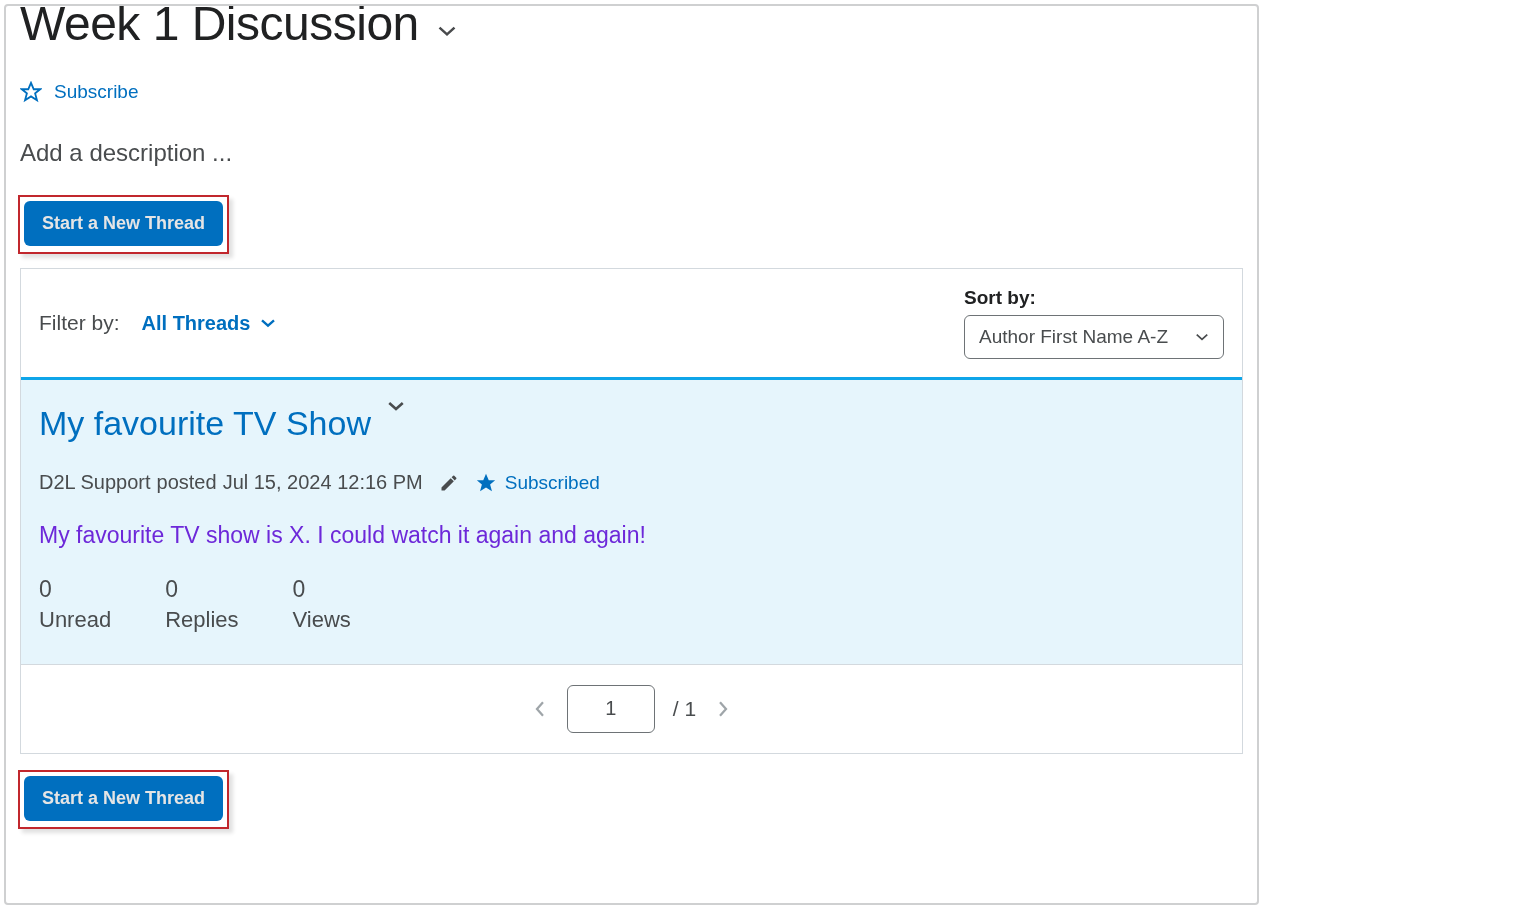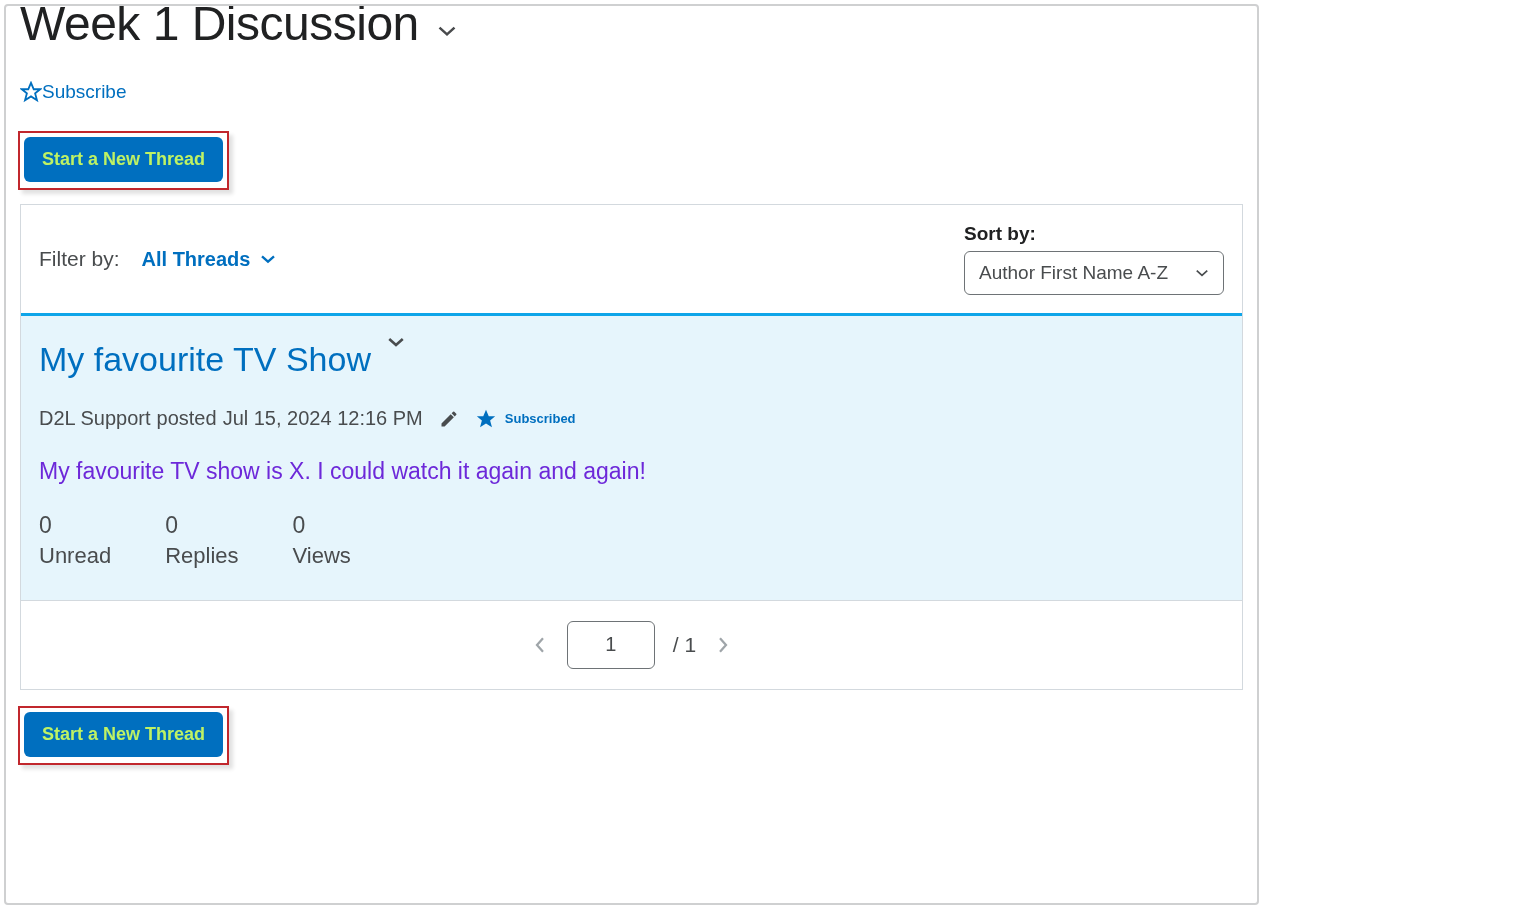--- a/index.html
+++ b/index.html
@@ -38,21 +38,21 @@
   .chev-down {
     width: 20px;
     height: 14px;
     color: #494b4d;
     cursor: pointer;
     margin-top: 14px;
   }
   .subscribe-row {
     display: flex;
     align-items: center;
-    gap: 0;
+    gap: 12px;
     padding: 30px 12px 0 14px;
   }
   .star-icon {
     width: 22px;
     height: 22px;
     color: #006fbf;
     flex-shrink: 0;
   }
   .subscribe-link {
     color: #006fbf;
@@ -67,21 +67,21 @@
   }
   .btn-wrap {
     margin: 28px 0 0 12px;
     display: inline-block;
     border: 2px solid #c1272d;
     padding: 4px 4px 6px 4px;
     box-shadow: 4px 4px 4px rgba(0,0,0,0.12);
   }
   .btn-primary {
     background: #006fbf;
-    color: #bef264;
+    color: #e5e5e5;
     font-size: 18px;
     font-weight: 700;
     border: none;
     border-radius: 6px;
     padding: 12px 18px;
     cursor: pointer;
   }
   .thread-panel {
     margin: 14px 14px 0 14px;
     border: 1px solid #d3d9de;
@@ -189,22 +189,22 @@
   .star-filled {
     width: 22px;
     height: 22px;
     color: #006fbf;
   }
   .subscribed-badge {
     display: flex;
     align-items: center;
     gap: 8px;
     color: #006fbf;
-    font-size: 13px;
-    font-weight: 700;
+    font-size: 19px;
+    font-weight: 400;
     cursor: pointer;
   }
   .thread-body {
     margin-top: 28px;
     font-size: 23px;
     color: #6d28d9;
   }
   .thread-stats {
     display: flex;
     gap: 54px;
@@ -268,20 +268,21 @@
     </svg>
   </div>
 
   <div class="subscribe-row">
     <svg class="star-icon" viewBox="0 0 24 24" fill="none" stroke="currentColor" stroke-width="2">
       <polygon points="12,2 15,9 22,9 16.5,13.5 18.5,21 12,16.8 5.5,21 7.5,13.5 2,9 9,9"></polygon>
     </svg>
     <span class="subscribe-link">Subscribe</span>
   </div>
 
+  <div class="desc-row">Add a description ...</div>
 
   <div class="btn-wrap">
     <button class="btn-primary">Start a New Thread</button>
   </div>
 
   <div class="thread-panel">
 
     <div class="filter-bar">
       <div class="filter-left">
         <span class="filter-label">Filter by:</span>

